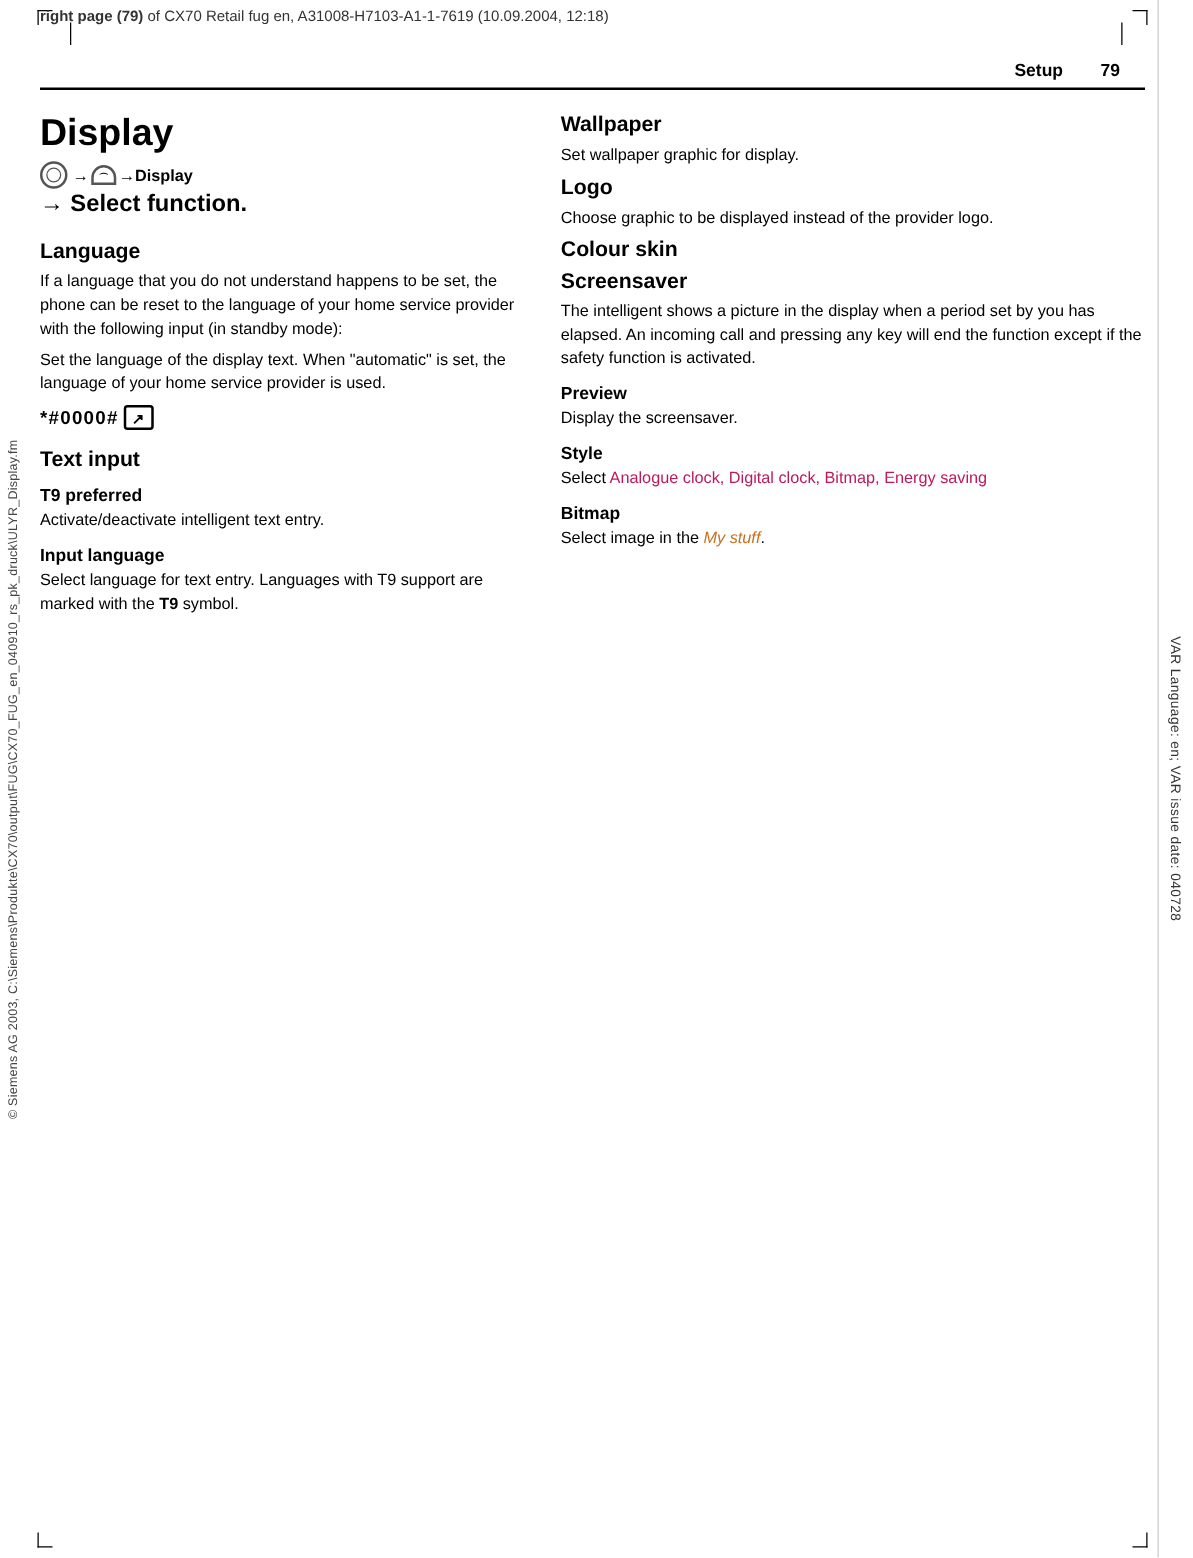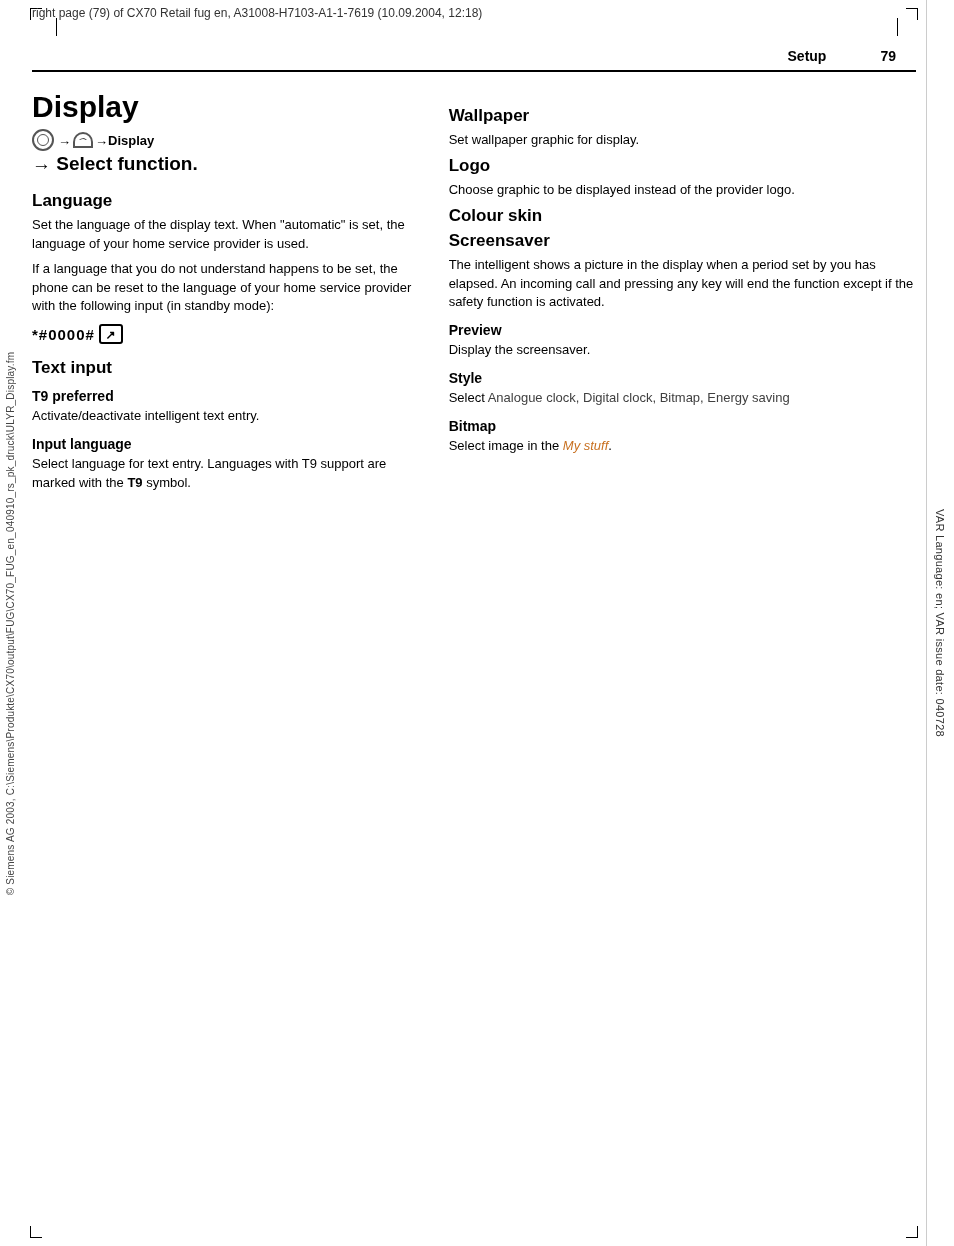--- a/index.html
+++ b/index.html
@@ -63,42 +63,41 @@
       top: 0;
       left: 22px;
       right: 28px;
       padding: 6px 10px 4px 10px;
       font-size: 12px;
       color: #333;
       border-bottom: none;
     }
 
     .top-bar strong {
-      font-weight: normal;
+      font-weight: bold;
     }
 
     
     .main-content {
       position: absolute;
       top: 40px;
       left: 22px;
       right: 28px;
       bottom: 0;
       padding: 0 10px;
     }
 
     
     .header-line {
       display: flex;
       justify-content: flex-end;
       align-items: center;
       padding: 8px 20px 6px 0;
       border-bottom: 2px solid #000;
       margin-bottom: 18px;
-      gap: 24px;
     }
 
     .header-setup {
       font-size: 14px;
       font-weight: bold;
       margin-right: 30px;
     }
 
     .header-page-num {
       font-size: 14px;
@@ -175,21 +174,21 @@
 
     
     .section-heading {
       font-size: 17px;
       font-weight: bold;
       margin-top: 2px;
       margin-bottom: 5px;
     }
 
     .section-heading-first {
-      margin-top: 16px;
+      margin-top: 0;
     }
 
     
     .sub-heading {
       font-size: 14px;
       font-weight: bold;
       margin-top: 10px;
       margin-bottom: 3px;
     }
 
@@ -351,22 +350,22 @@
           <span style="position:absolute; bottom:-1px; left:50%; transform:translateX(-50%); font-size:8px; line-height:1;">⌒</span>
         </span>
         <span> → </span>
         <span class="bold-label">Display</span>
       </div>
       <div class="nav-row-2">
         <span>→ Select function.</span>
       </div>
 
       <div class="section-heading section-heading-first">Language</div>
+      <p class="body-text">If a language that you do not understand happens to be set, the phone can be reset to the language of your home service provider with the following input (in standby mode):</p>
       <p class="body-text">Set the language of the display text. When "automatic" is set, the language of your home service provider is used.</p>
-      <p class="body-text">If a language that you do not understand happens to be set, the phone can be reset to the language of your home service provider with the following input (in standby mode):</p>
 
       <div class="code-line">
         <span>*#0000#</span>
         <span style="display:inline-block; width:24px; height:20px; border:2px solid #000; border-radius:3px; position:relative; vertical-align:middle; font-size:12px; text-align:center; line-height:18px;">↗</span>
       </div>
 
       <div class="section-heading">Text input</div>
 
       <div class="sub-heading">T9 preferred</div>
       <p class="body-text">Activate/deactivate intelligent text entry.</p>
@@ -389,21 +388,21 @@
       <div class="section-heading">Colour skin</div>
 
       <div class="section-heading">Screensaver</div>
       <p class="body-text">The intelligent shows a picture in the display when a period set by you has elapsed. An incoming call and pressing any key will end the function except if the safety function is activated.</p>
 
       <div class="sub-heading">Preview</div>
       <p class="body-text">Display the screensaver.</p>
 
       <div class="sub-heading">Style</div>
       <p class="body-text">
-        <span>Select </span><span style="color:#404040;">Analogue clock, Digital clock, Bitmap, Energy saving</span>
+        <span>Select </span><span style="color:#be185d;">Analogue clock, Digital clock, Bitmap, Energy saving</span>
       </p>
 
       <div class="sub-heading">Bitmap</div>
       <p class="body-text">
         <span>Select image in the </span><span style="color:#c87020;font-style:italic;">My stuff</span><span>.</span>
       </p>
 
     </div>
 
   </div>

